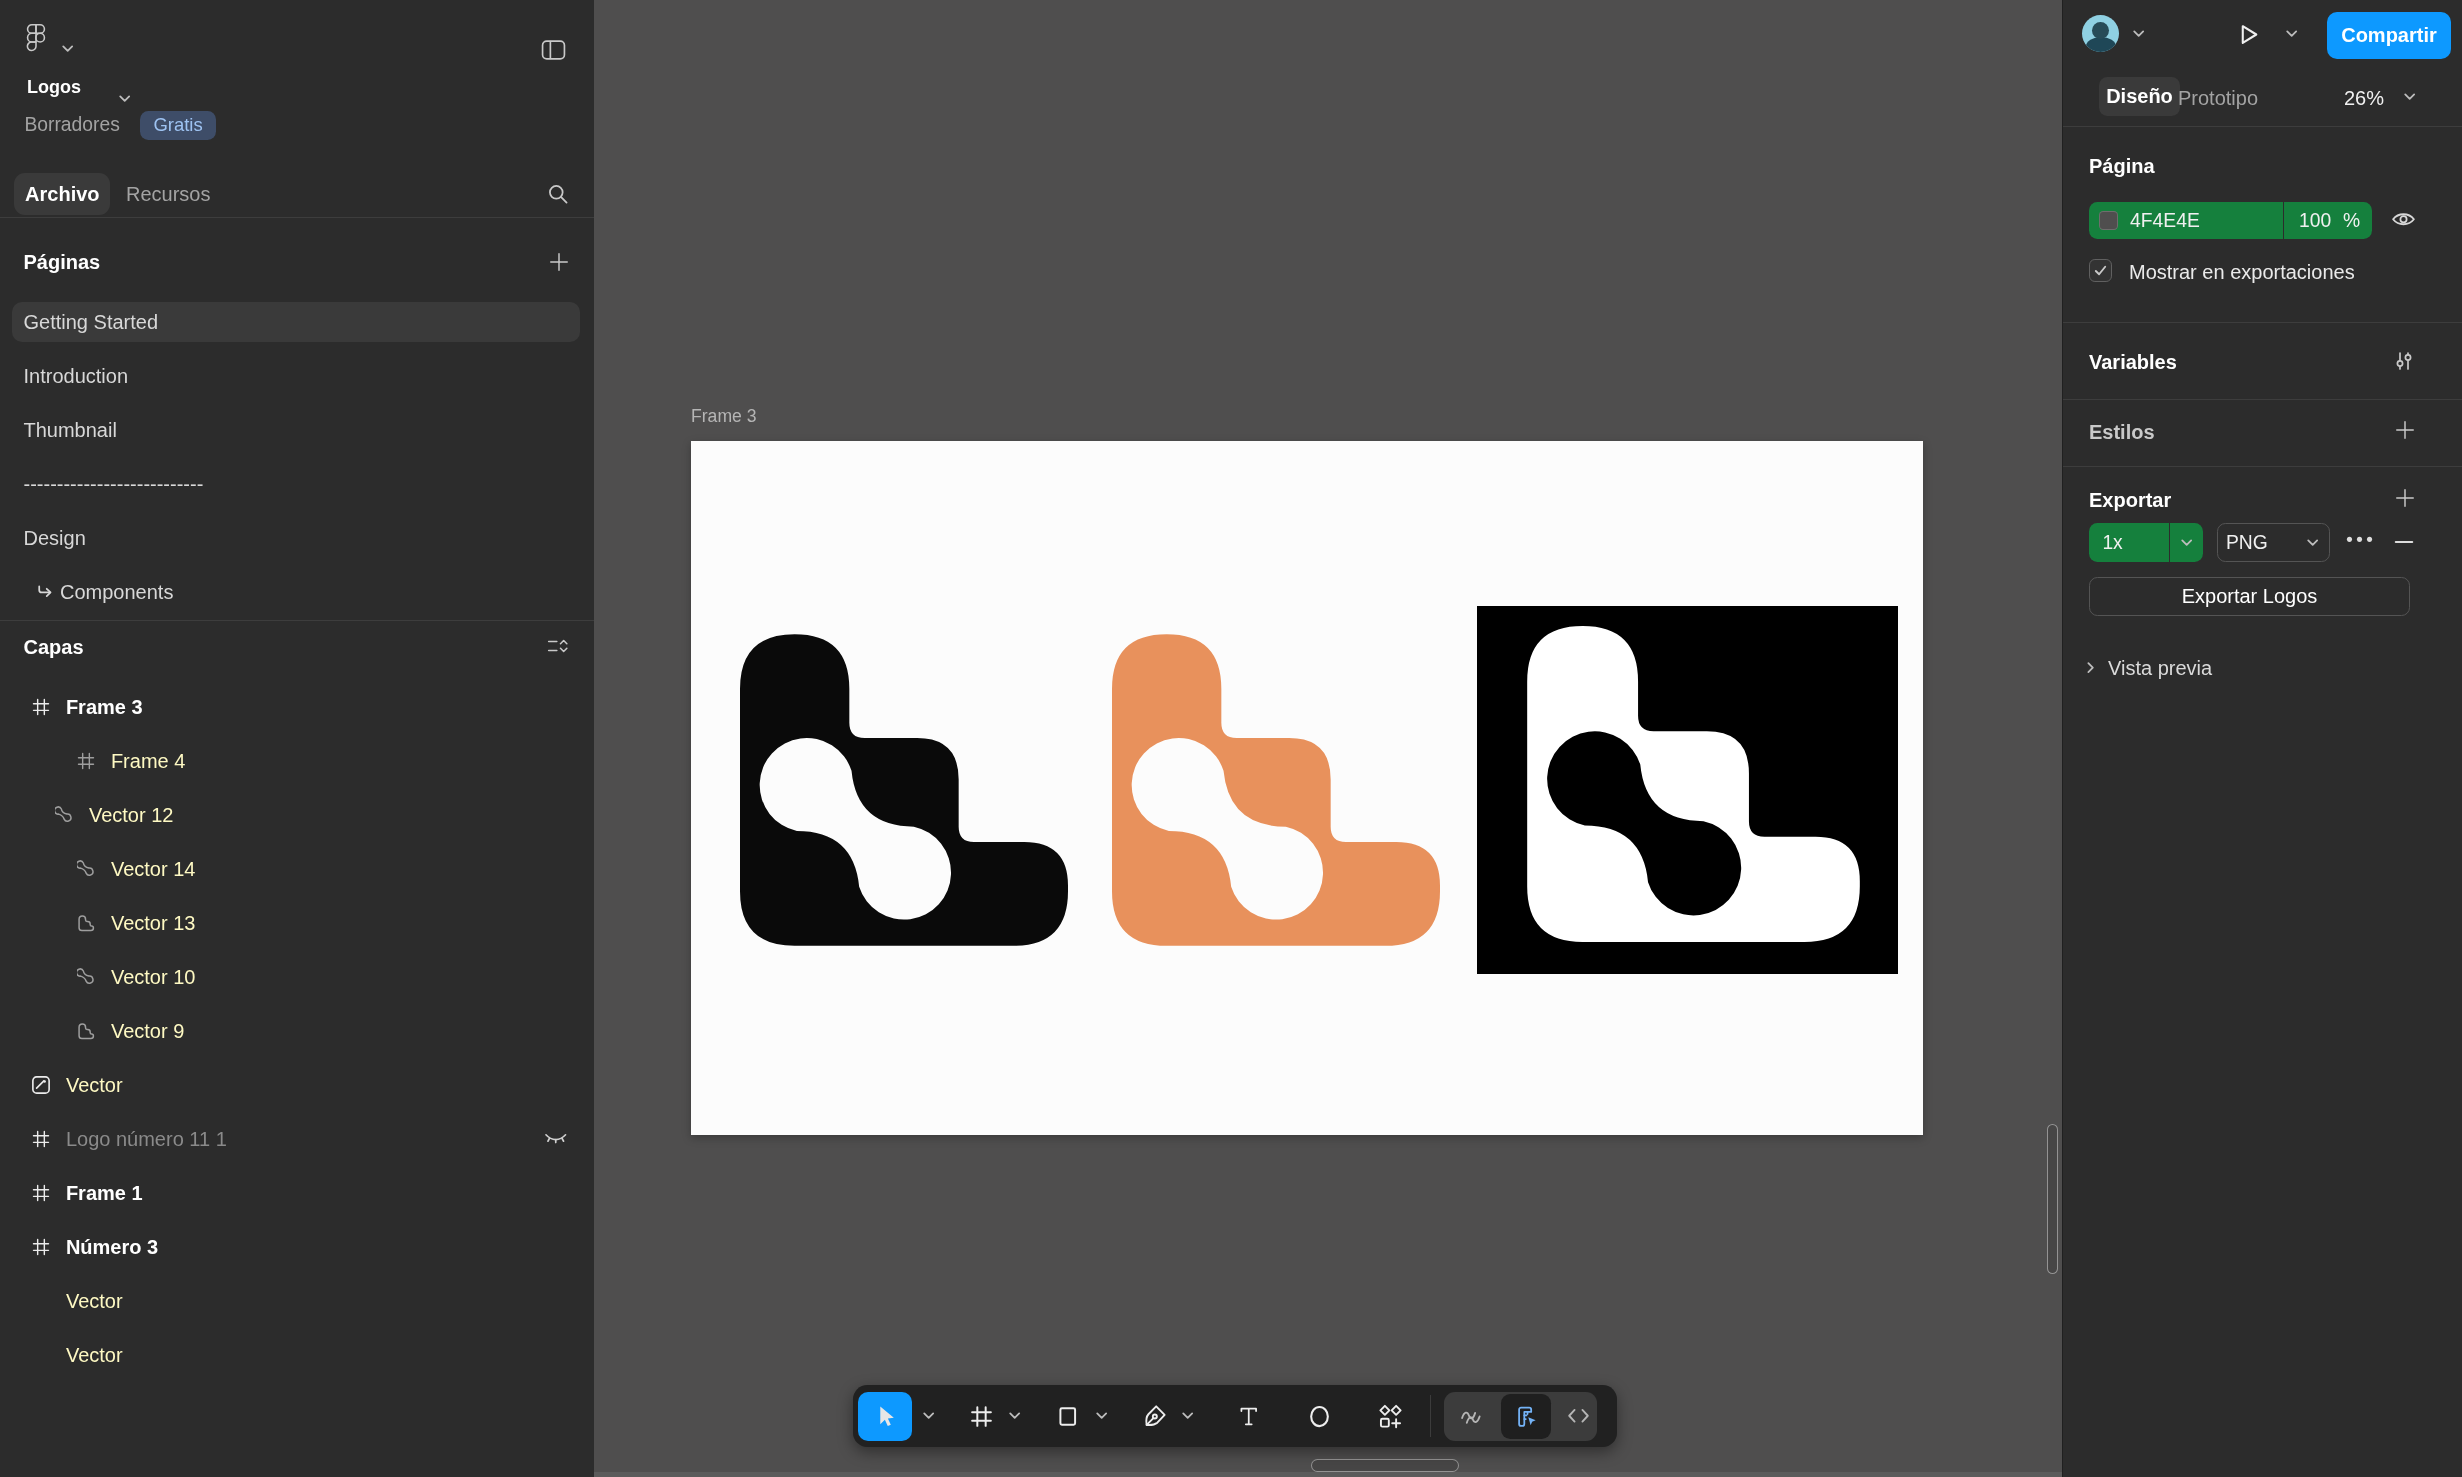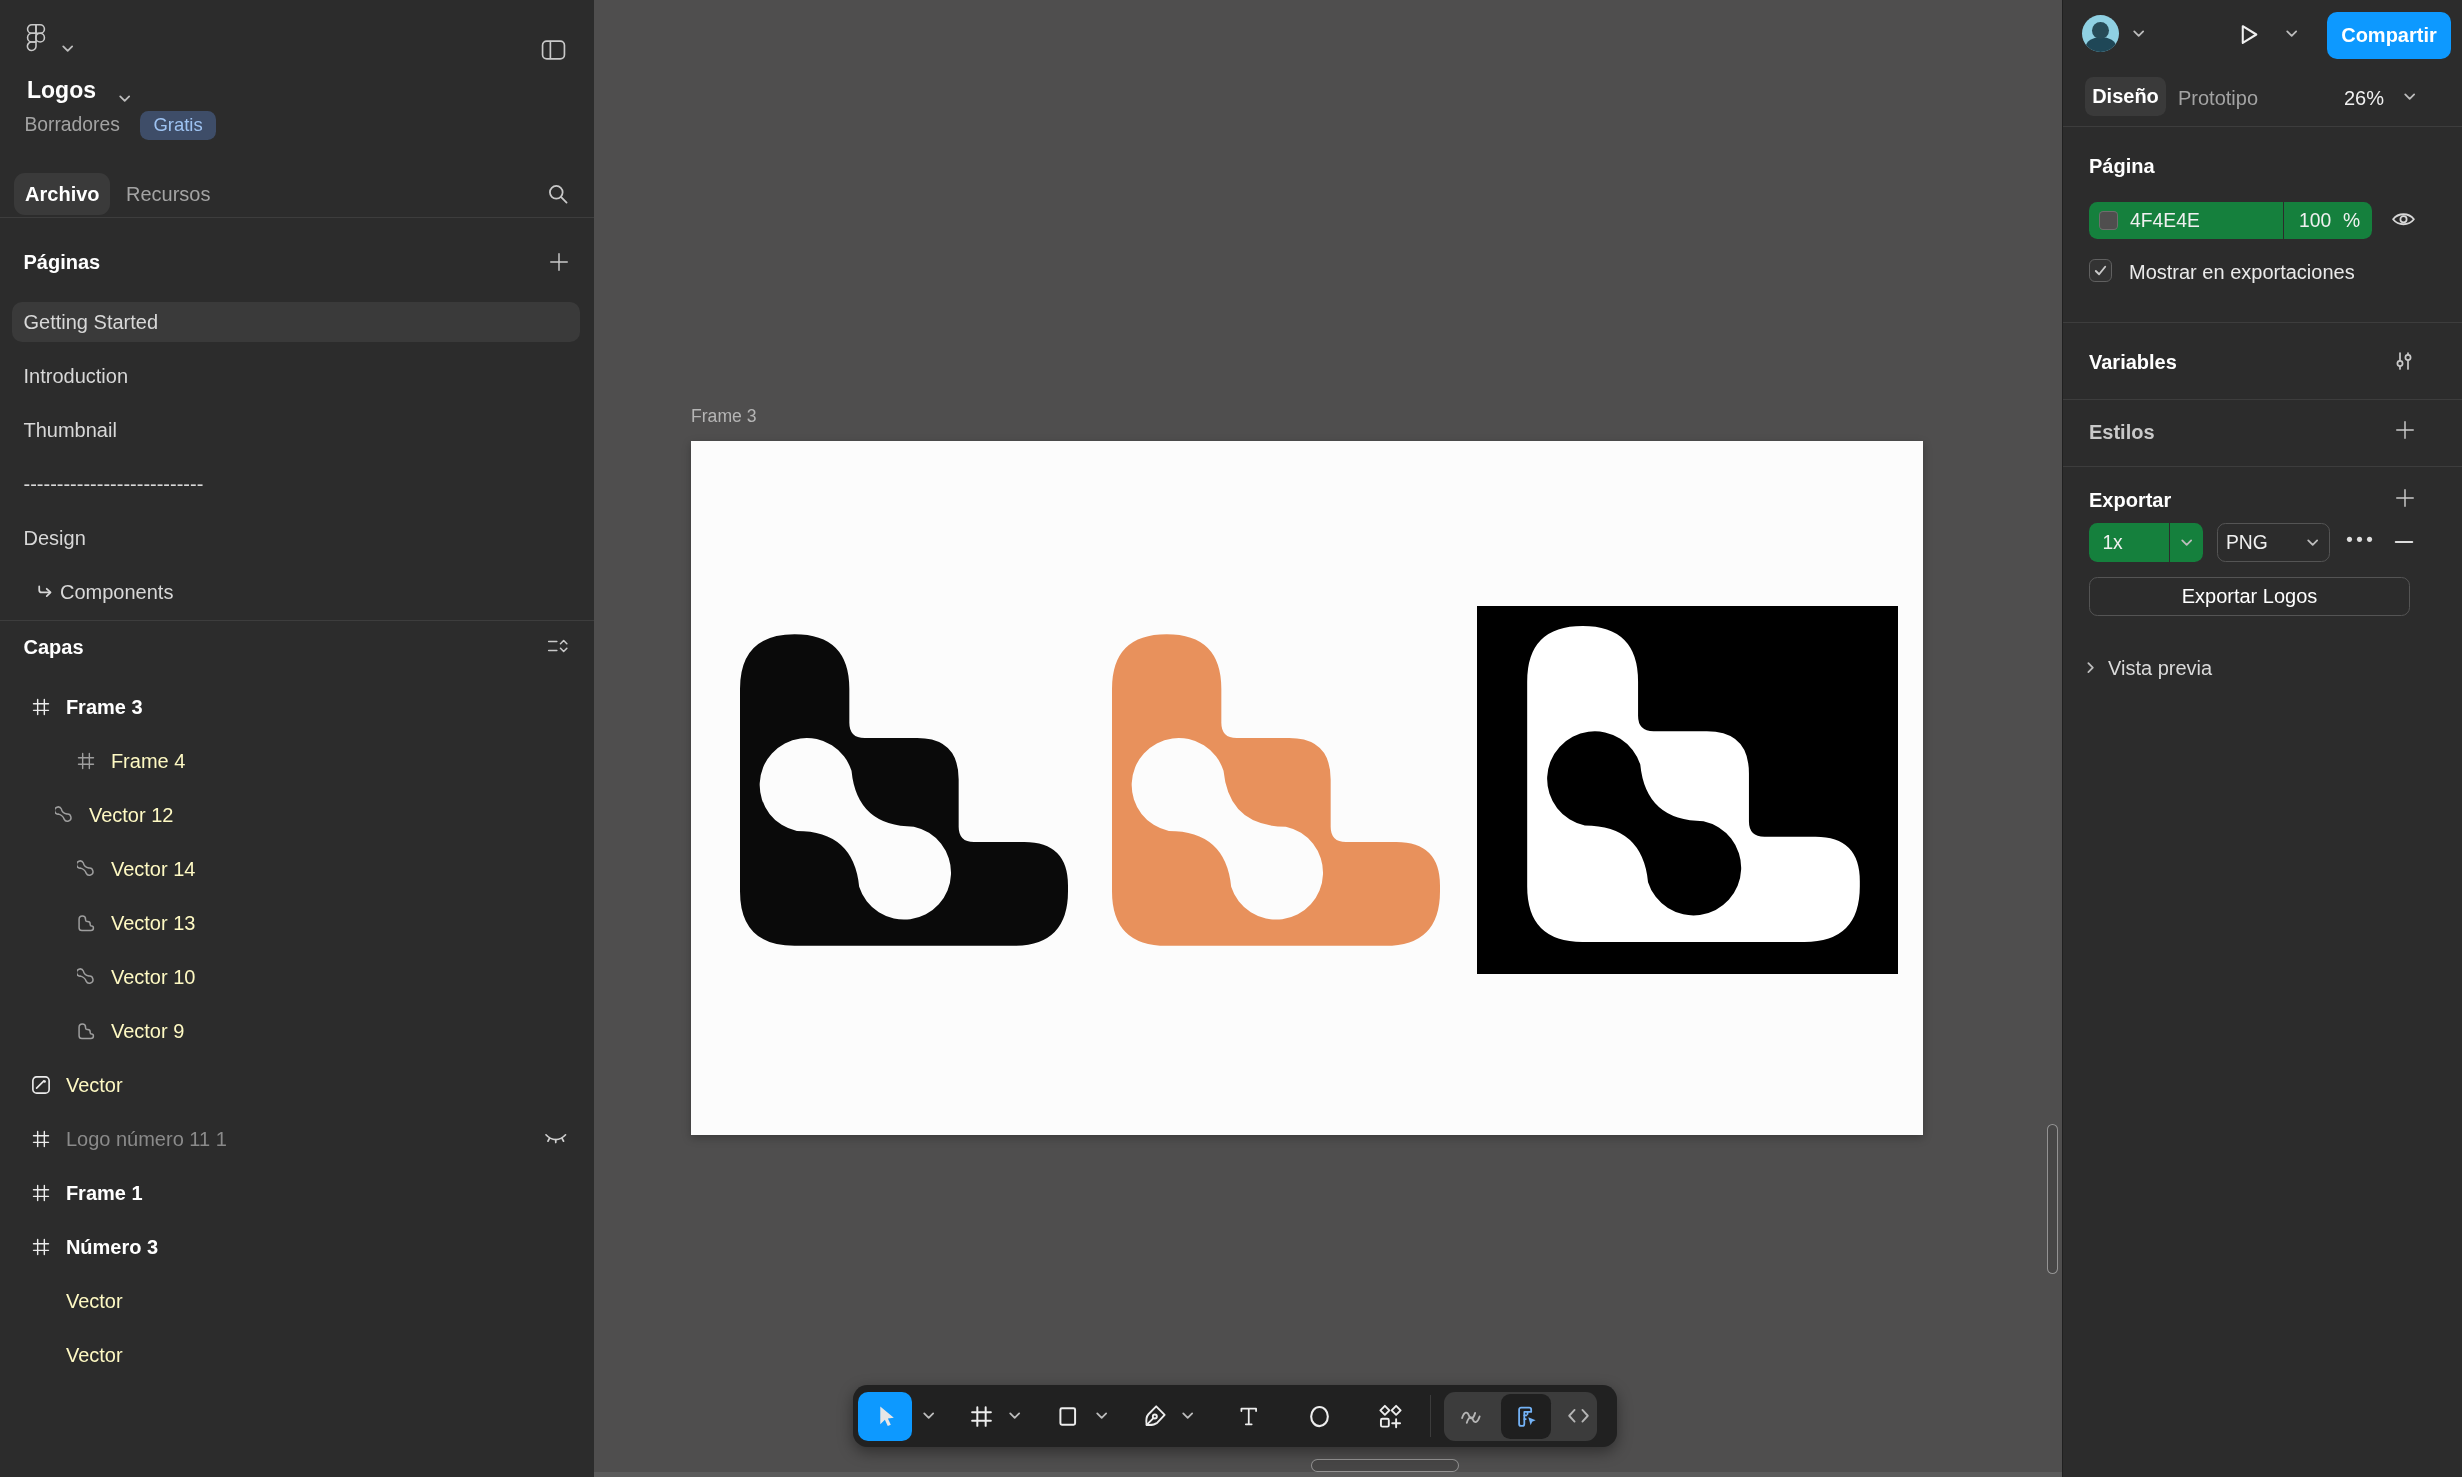--- a/index.html
+++ b/index.html
@@ -4,21 +4,21 @@
 <style>
   html,body{margin:0;padding:0;background:#1e1e1e;}
   #root{position:relative;width:2462px;height:1477px;overflow:hidden;
         font-family:"Liberation Sans", sans-serif;color:#e6e6e6;
         -webkit-font-smoothing:antialiased;}
   .abs{position:absolute;}
   
   #sidebar{left:0;top:0;width:594px;height:1477px;background:#2c2c2c;z-index:3;}
   .divider{position:absolute;left:0;right:0;height:0.8px;background:#3d3d3d;}
   .hdr{font-size:20px;font-weight:700;color:#ffffff;}
-  .title{font-size:23px;font-weight:700;color:#ffffff;}
+  .title{font-size:18px;font-weight:700;color:#ffffff;}
   .muted{color:#a3a3a3;}
   .badge{display:inline-flex;align-items:center;justify-content:center;
          background:#3e4d68;color:#9ec3f2;font-size:18.5px;
          border-radius:8.4px;padding:3.4px 13.4px;}
   .tab-pill{display:flex;align-items:center;justify-content:center;
             background:#3a3a3a;border-radius:11px;font-size:20px;color:#fff;font-weight:600;}
   .icon{display:inline-flex;align-items:center;justify-content:center;color:#c9c9c9;}
   .icon svg{display:block;}
   
   #pages-list{position:absolute;left:0;right:0;top:295px;}
@@ -410,21 +410,21 @@
           <path d="M6.5 4 L19.5 12 L6.5 20 Z"></path>
         </svg>
       </span>
     <span class="icon abs" style="left:222px;top:29px;color:#bdbdbd">
         <svg width="13.4" height="9.2" viewBox="0 0 12 8" stroke="currentColor" fill="none" stroke-linecap="round" stroke-linejoin="round" stroke-width="1.6">
           <path d="M2 2 L6 6 L10 2"></path>
         </svg>
       </span>
     <div class="btn-primary abs" style="left:264px;top:11.8px;width:124px;height:47px">Compartir</div>
 
-    <div class="insp-pill abs" style="left:22px;top:77px;width:81px;height:39px">
+    <div class="insp-pill abs" style="left:36px;top:77px;width:81px;height:39px">
         <span>Diseño</span>
       </div>
     <div class="abs muted" style="left:115px;top:87px;font-size:20px">Prototipo</div>
     <div class="abs val" style="left:281px;top:87px;font-size:20px">26%</div>
     <span class="icon abs" style="left:340px;top:92px;color:#bdbdbd">
         <svg width="13.4" height="9.2" viewBox="0 0 12 8" stroke="currentColor" fill="none" stroke-linecap="round" stroke-linejoin="round" stroke-width="1.6">
           <path d="M2 2 L6 6 L10 2"></path>
         </svg>
       </span>
 

